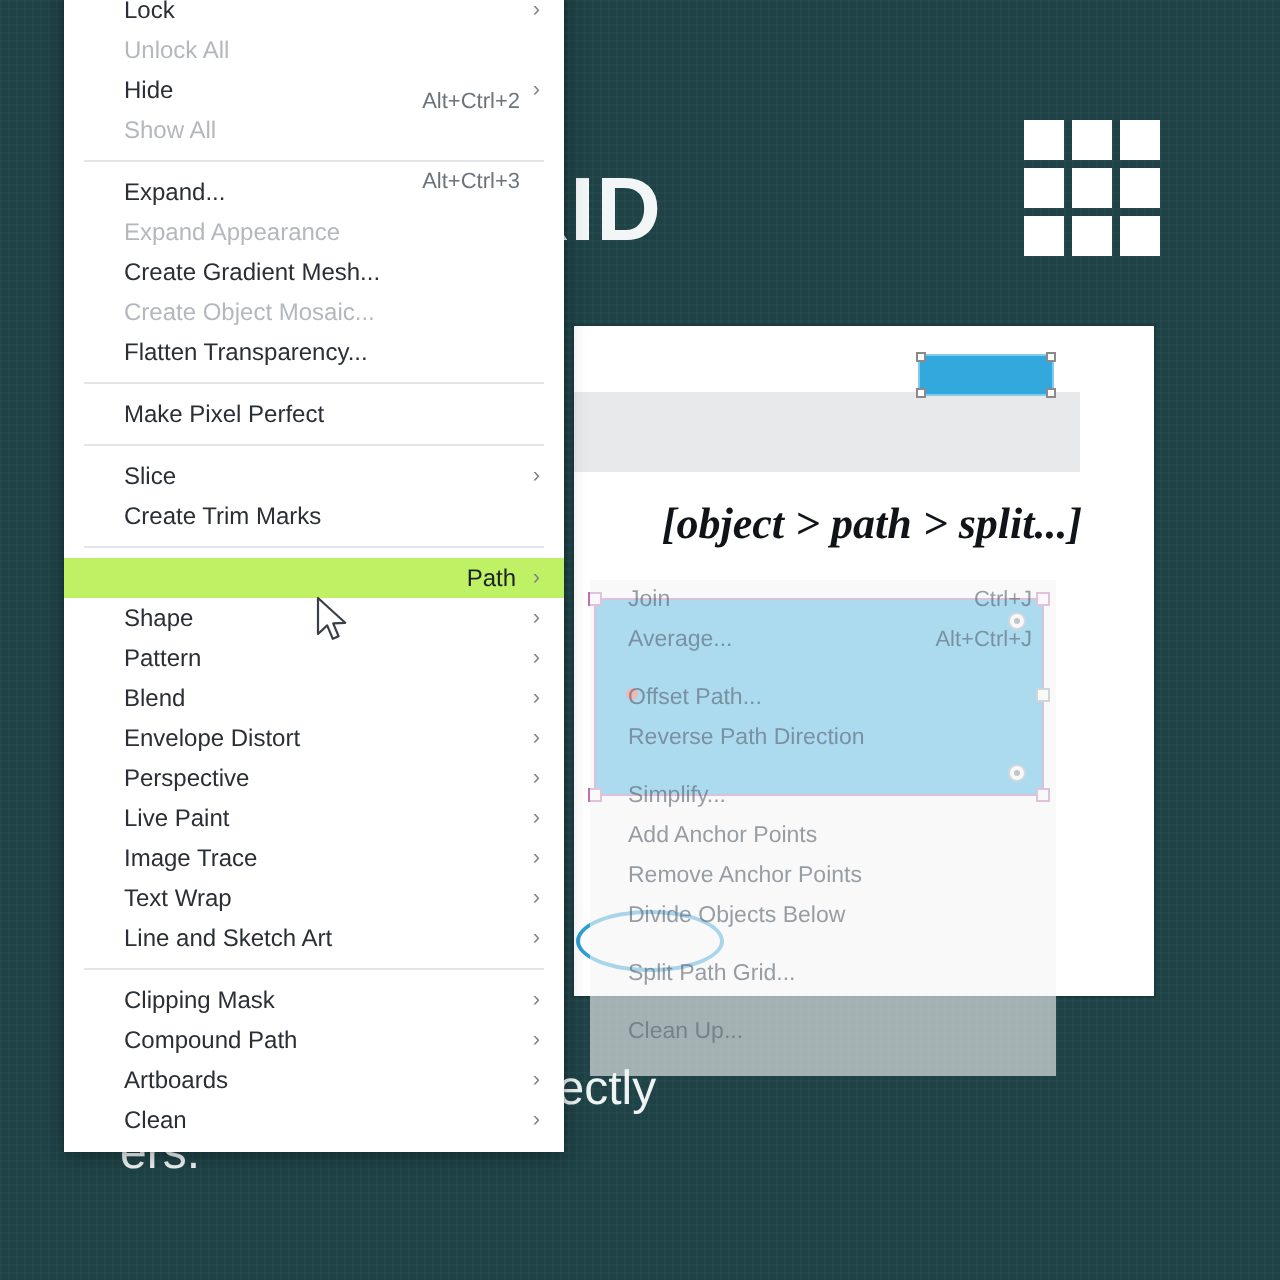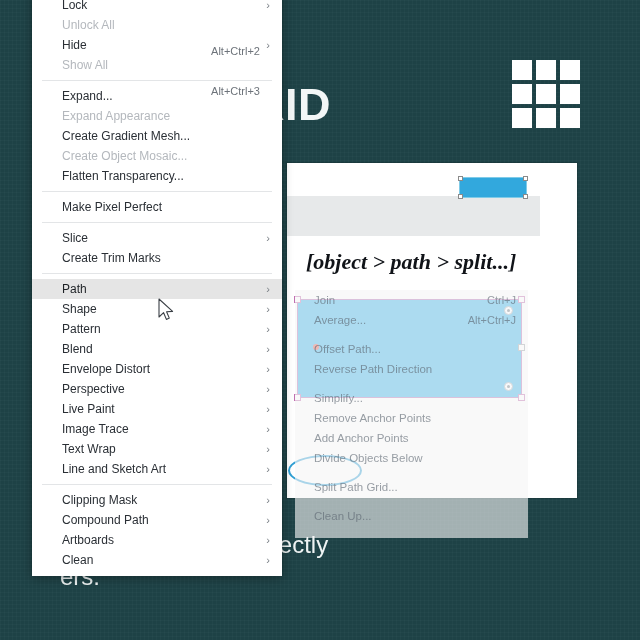--- a/index.html
+++ b/index.html
@@ -63,20 +63,21 @@
   #ab-bluebar .hdl.tl{left:-2px;top:-2px;}
   #ab-bluebar .hdl.tr{right:-2px;top:-2px;}
   #ab-bluebar .hdl.bl{left:-2px;bottom:-2px;}
   #ab-bluebar .hdl.br{right:-2px;bottom:-2px;}
 
   #ab-caption{
     position:absolute;left:19px;top:86px;width:260px;
     font-style:italic;font-weight:bold;font-size:22px;color:#101318;
     font-family:"Liberation Serif", serif;
     white-space:nowrap;
+    text-align:center;
   }
 
   
   #sel-rect{
     position:absolute;left:297px;top:299px;width:225px;height:99px;
     background:#36b0e6;
     border:1px solid #b06fb4;
     box-sizing:border-box;
   }
   #sel-rect .anchor{
@@ -137,21 +138,21 @@
     font-family:"Liberation Sans", sans-serif;
     z-index:40;
   }
   #menu .mi{
     position:relative;height:20px;line-height:20px;
     padding:0 24px 0 30px;
     font-size:12px;color:#2a2f35;
     white-space:nowrap;cursor:default;
   }
   #menu .mi.dim{color:#b4b8bd;}
-  #menu .mi.sel{background:#e5e5e5;color:#1d2125;}
+  #menu .mi.sel{background:#bef264;color:#1d2125;text-align:right;}
   #menu .mi .sc{
     position:absolute;right:22px;top:0;
     font-size:11px;color:#6d737a;margin-top:26px;
   }
   #menu .mi .arw{
     position:absolute;right:12px;top:0;
     font-size:11px;color:#7b8187;
   }
   #menu .sep{height:1px;background:#e3e5e7;margin:5px 10px;}
 
@@ -206,22 +207,22 @@
 <div id="blue-oval"></div>
 
 <div id="submenu">
     <div class="smi"><span>Join</span><span class="sc">Ctrl+J</span></div>
     <div class="smi"><span>Average...</span><span class="sc">Alt+Ctrl+J</span></div>
     <div class="smsep"></div>
     <div class="smi"><span>Offset Path...</span></div>
     <div class="smi"><span>Reverse Path Direction</span></div>
     <div class="smsep"></div>
     <div class="smi"><span>Simplify...</span></div>
+    <div class="smi"><span>Add Anchor Points</span></div>
     <div class="smi"><span>Remove Anchor Points</span></div>
-    <div class="smi"><span>Add Anchor Points</span></div>
     <div class="smi"><span>Divide Objects Below</span></div>
     <div class="smsep"></div>
     <div class="smi"><span>Split Path Grid...</span></div>
     <div class="smsep"></div>
     <div class="smi"><span>Clean Up...</span></div>
   </div>
 
 <div id="menu">
     <div class="mi"><span>Lock</span><span class="arw">›</span></div>
     <div class="mi dim"><span>Unlock All</span><span class="sc">Alt+Ctrl+2</span></div>

